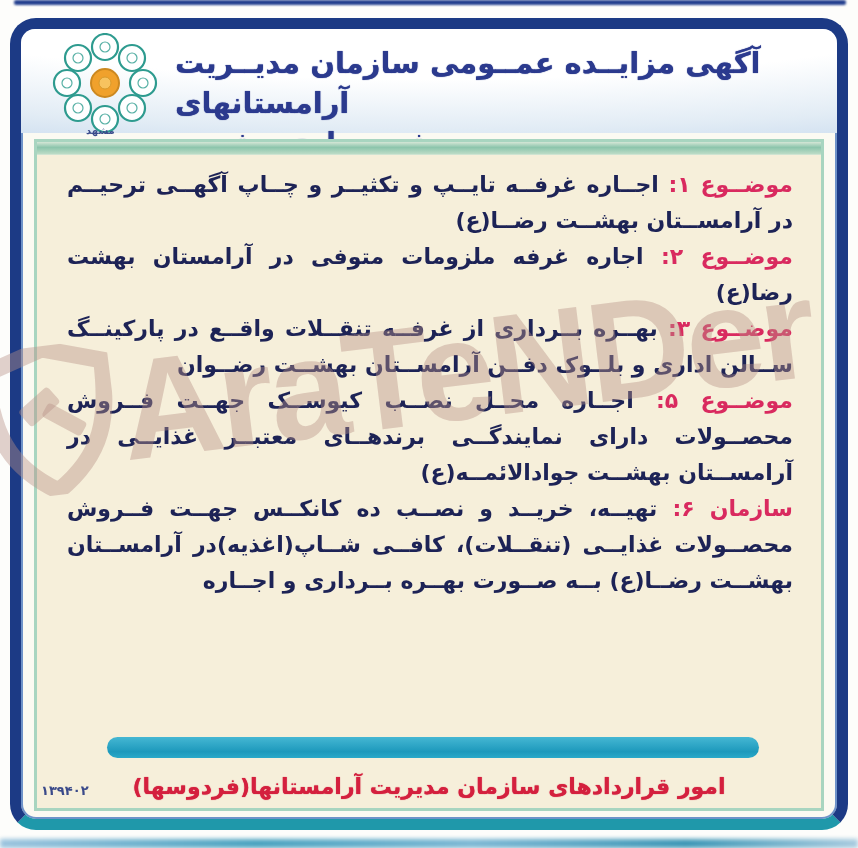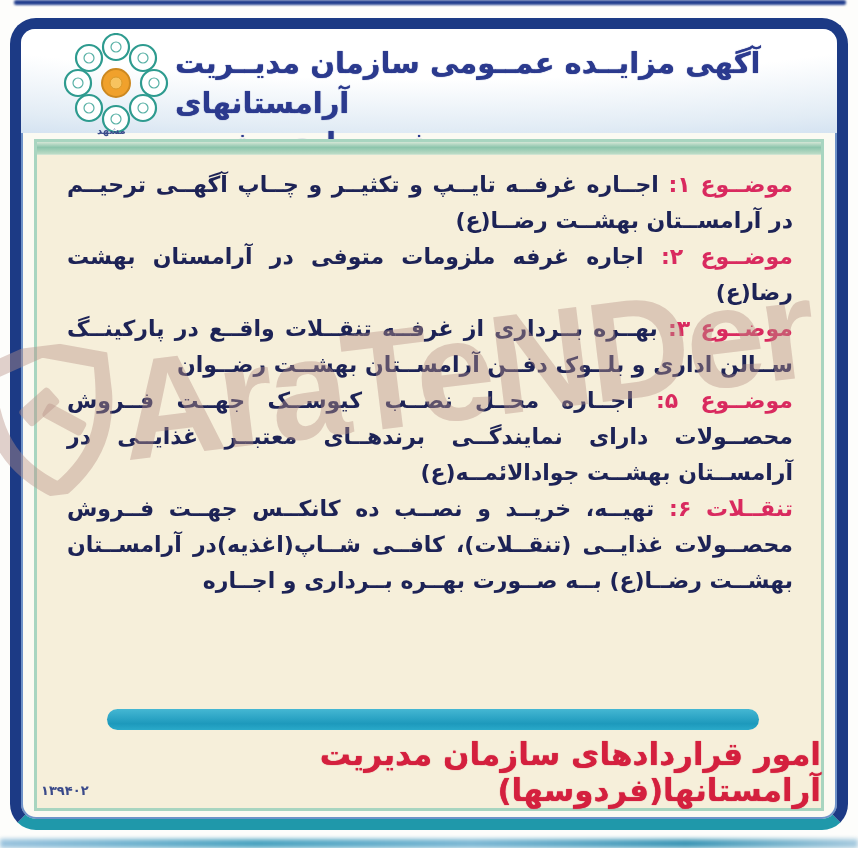--- a/index.html
+++ b/index.html
@@ -24,21 +24,21 @@
     border-radius:26px;
     background:#fbfaf2;
     box-shadow:inset 0 0 0 2px #6f93c9;
   }
   .header{
     display:flex;align-items:flex-start;
     height:100px;padding:4px 10px 0 14px;
     background:radial-gradient(ellipse 130% 160% at 50% -40%,#ffffff 55%,#e2ecf5 85%,#cfdff0 100%);
     border-radius:14px 14px 0 0;
   }
-  .logo-wrap{width:140px;flex:0 0 140px;display:flex;justify-content:flex-end;}
+  .logo-wrap{width:140px;flex:0 0 140px;display:flex;justify-content:center;}
   .titles{flex:1;text-align:left;padding-top:10px;direction:rtl;}
   .title-l1,.title-l2{
     color:#2b3a8e;font-weight:bold;font-size:29px;line-height:40px;
     text-shadow:0 0 1px #2b3a8e;
   }
   .title-l2{font-size:28px;letter-spacing:1px;}
   .frame{
     margin:6px 13px 0 13px;height:666px;
     border:3px solid #a8d5c0;background:#f6efda;
     display:flex;flex-direction:column;position:relative;
@@ -57,21 +57,21 @@
   .para{margin:0;text-justify:inter-word;}
   .label{color:#d92a5f;}
   .cyan-bar{
     flex:0 0 21px;margin:6px 62px 6px 70px;border-radius:11px;
     background:linear-gradient(180deg,#45b7d3 0%,#1d99bc 70%,#2aa9c9 100%);
   }
   .footer-row{
     flex:0 0 44px;position:relative;display:flex;align-items:center;justify-content:center;
   }
   .dept{
-    color:#d4203e;font-weight:bold;font-size:31px;direction:rtl;
+    color:#d4203e;font-weight:bold;font-size:22px;direction:rtl;
     text-shadow:0 0 1px #d4203e;
   }
   .ref{
     position:absolute;left:4px;bottom:10px;
     color:#3a4a8a;font-size:13px;font-weight:bold;direction:rtl;
   }
   .watermark{
     position:absolute;left:-18px;top:295px;width:960px;
     transform:rotate(-7deg);
     display:flex;align-items:center;gap:6px;
@@ -124,21 +124,21 @@
   </div>
 
   <div class="frame">
     <div class="frame-band"></div>
 
     <div class="text-area">
       <p class="para"><span class="label">موضــوع ۱:</span> <span>اجــاره غرفــه تایــپ و تکثیــر و چــاپ آگهــی ترحیــم در آرامســتان بهشــت رضــا(ع)</span></p>
       <p class="para"><span class="label">موضــوع ۲:</span> <span>اجاره غرفه ملزومات متوفی در آرامستان بهشت رضا(ع)</span></p>
       <p class="para"><span class="label">موضــوع ۳:</span> <span>بهــره بــرداری از غرفــه تنقــلات واقــع در پارکینــگ ســالن اداری و بلــوک دفــن آرامســتان بهشــت رضــوان</span></p>
       <p class="para"><span class="label">موضــوع ۵:</span> <span>اجــاره محــل نصــب کیوســک جهــت فــروش محصــولات دارای نمایندگــی برندهــای معتبــر غذایــی در آرامســتان بهشــت جوادالائمــه(ع)</span></p>
-      <p class="para"><span class="label">تنقــلات ۶:</span> <span>تهیــه، خریــد و نصــب ده کانکــس جهــت فــروش محصــولات غذایــی (تنقــلات)، کافــی شــاپ(اغذیه)در آرامســتان بهشــت رضــا(ع) بــه صــورت بهــره بــرداری و اجــاره</span></p>
+      <p class="para"><span class="label">سازمان ۶:</span> <span>تهیــه، خریــد و نصــب ده کانکــس جهــت فــروش محصــولات غذایــی (تنقــلات)، کافــی شــاپ(اغذیه)در آرامســتان بهشــت رضــا(ع) بــه صــورت بهــره بــرداری و اجــاره</span></p>
 
     </div>
 
     <div class="cyan-bar"></div>
 
     <div class="footer-row">
       <div class="dept">امور قراردادهای سازمان مدیریت آرامستانها(فردوسها)</div>
       <div class="ref">۱۳۹۴۰۲</div>
     </div>
   </div>

